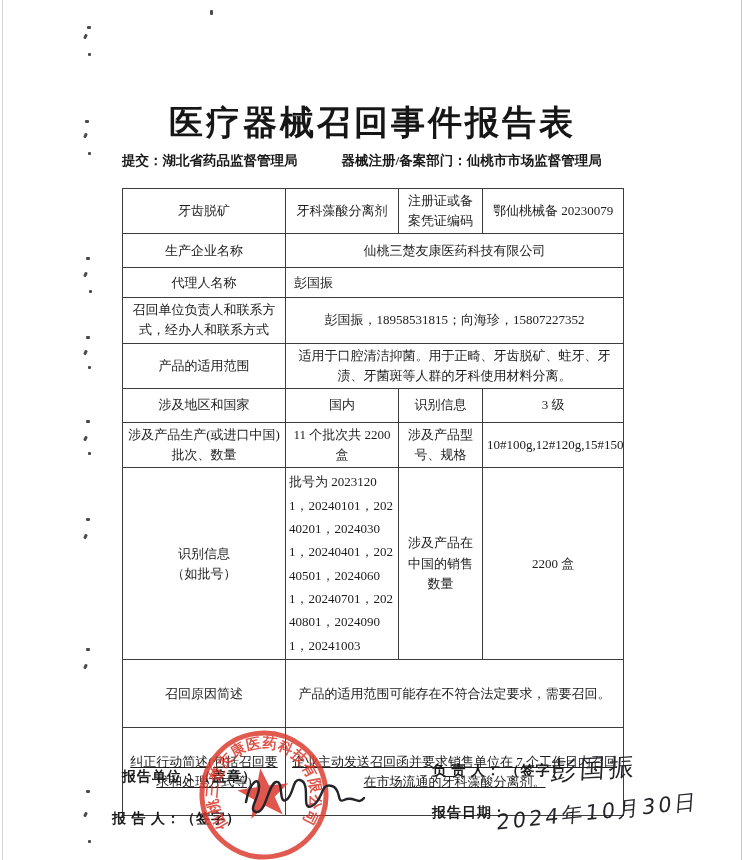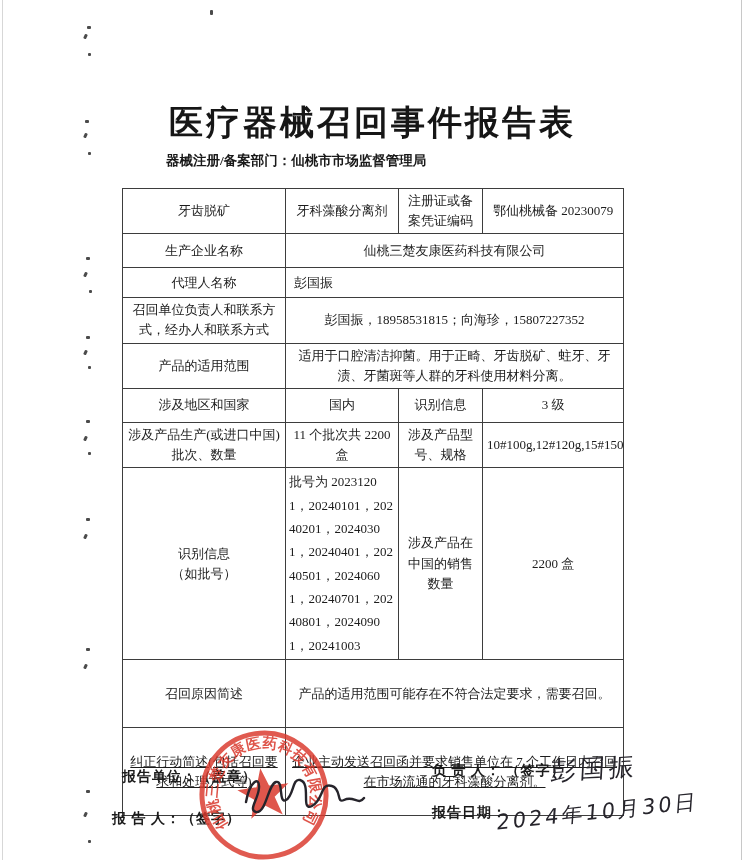--- a/index.html
+++ b/index.html
@@ -126,20 +126,21 @@
   <div class="mark" style="left:84px;top:534px;width:3px;height:5px;transform:rotate(25deg);"></div>
   <div class="mark" style="left:86px;top:648px;width:4px;height:3px;"></div>
   <div class="mark" style="left:84px;top:664px;width:3px;height:5px;transform:rotate(25deg);"></div>
   <div class="mark" style="left:86px;top:790px;width:4px;height:3px;"></div>
   <div class="mark" style="left:84px;top:812px;width:3px;height:5px;transform:rotate(25deg);"></div>
   <div class="mark" style="left:88px;top:840px;width:3px;height:3px;"></div>
 
   <div class="doc-title">医疗器械召回事件报告表</div>
 
   <div class="submit-line">
+    <span>提交：湖北省药品监督管理局</span>
     <span class="dept">器械注册/备案部门：仙桃市市场监督管理局</span>
   </div>
 
   <table class="report-table">
     <colgroup>
         <col style="width:163px">
         <col style="width:113px">
         <col style="width:84px">
         <col style="width:141px">
       </colgroup>

